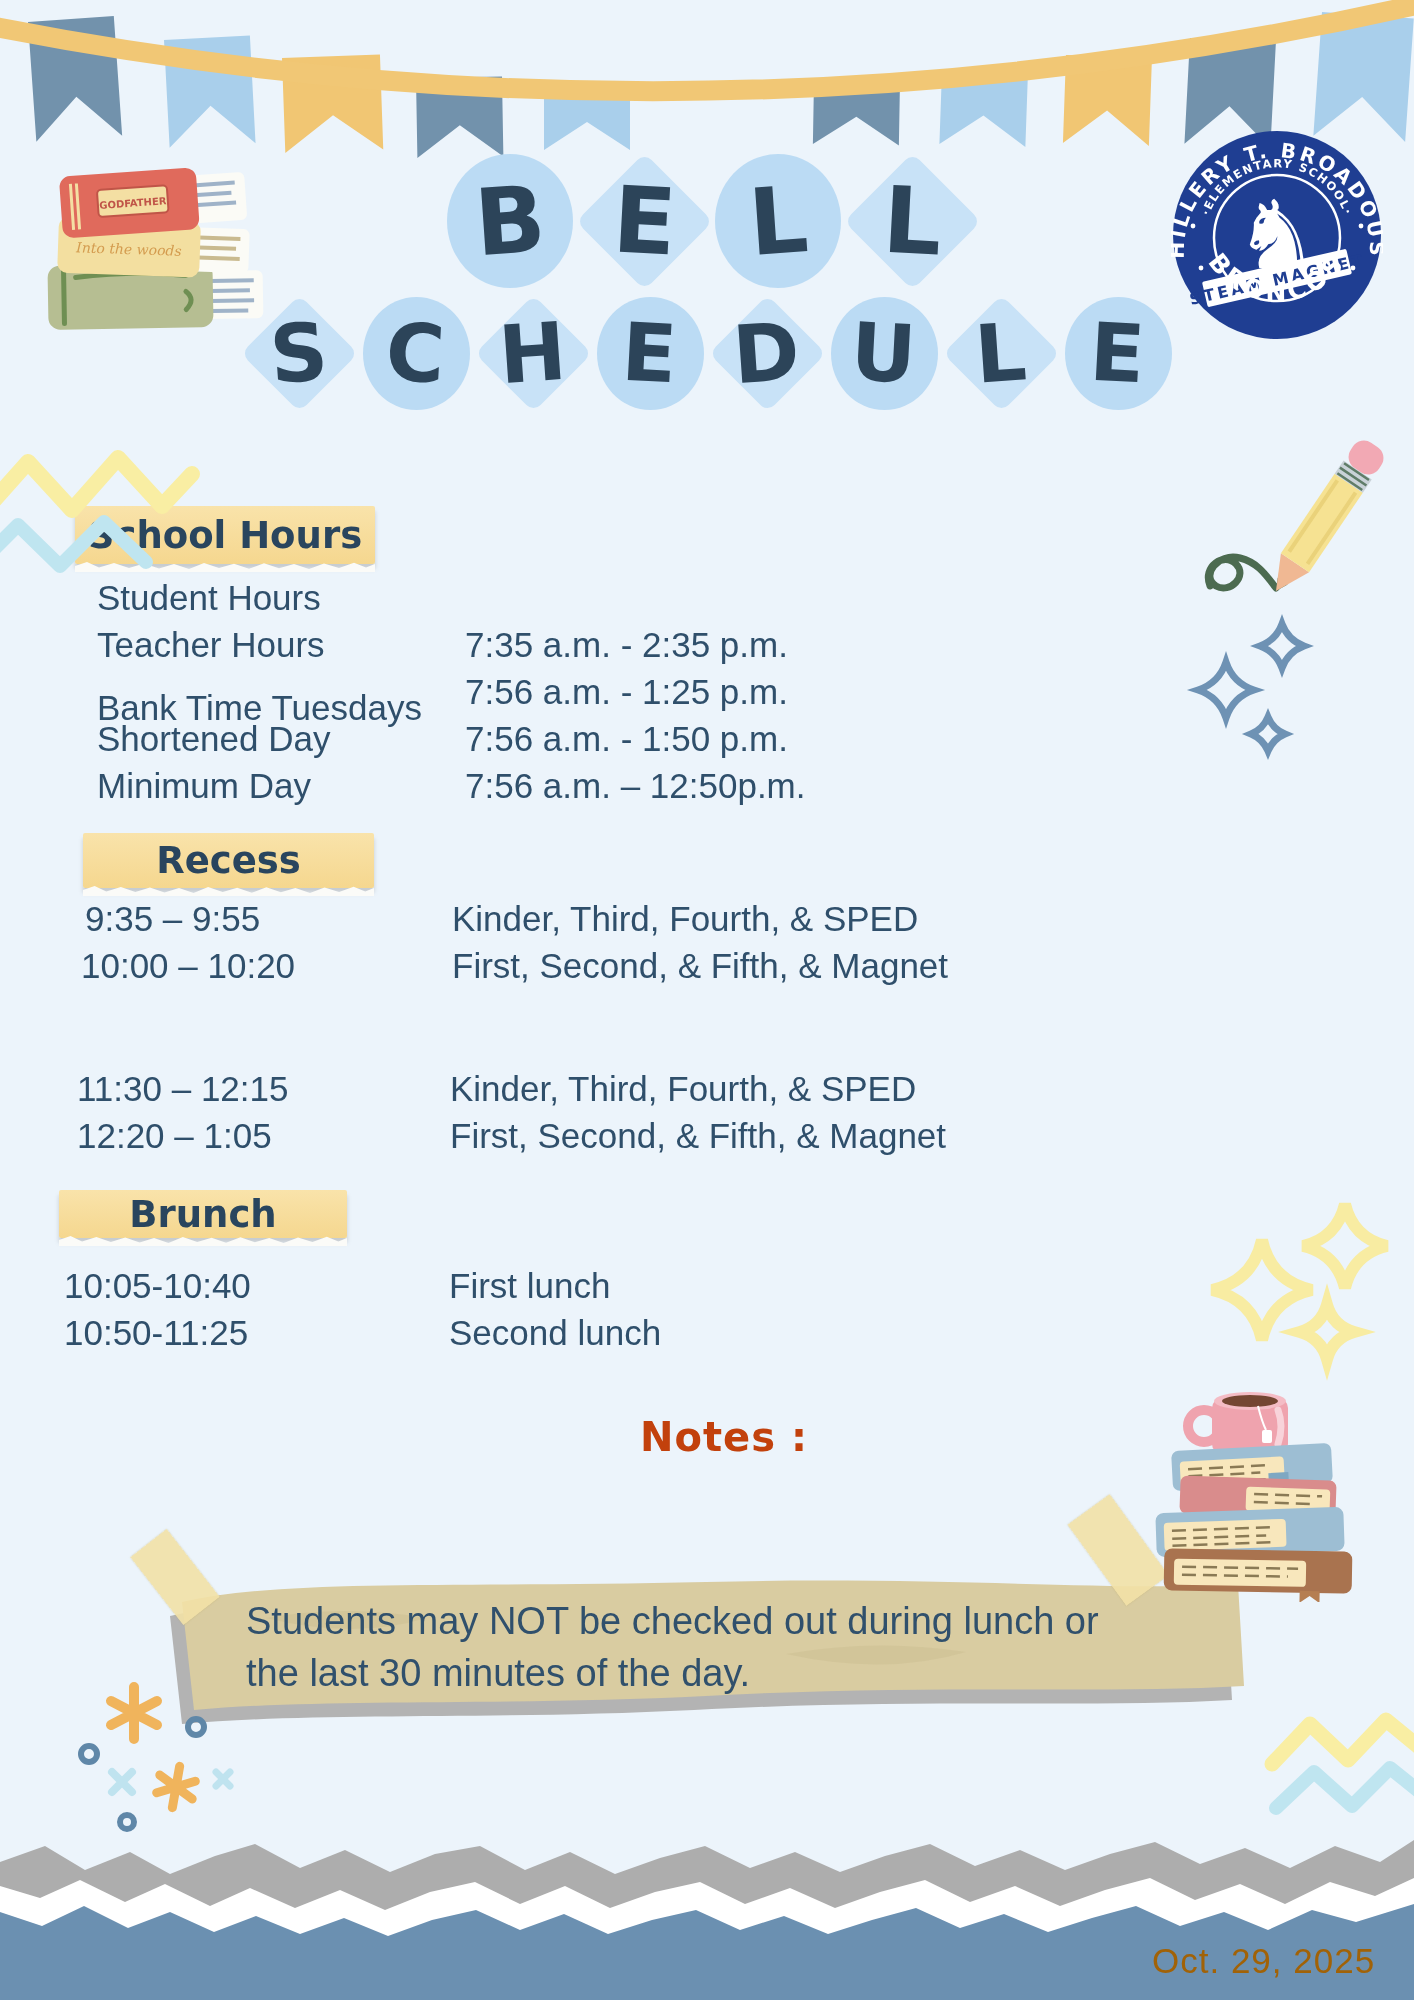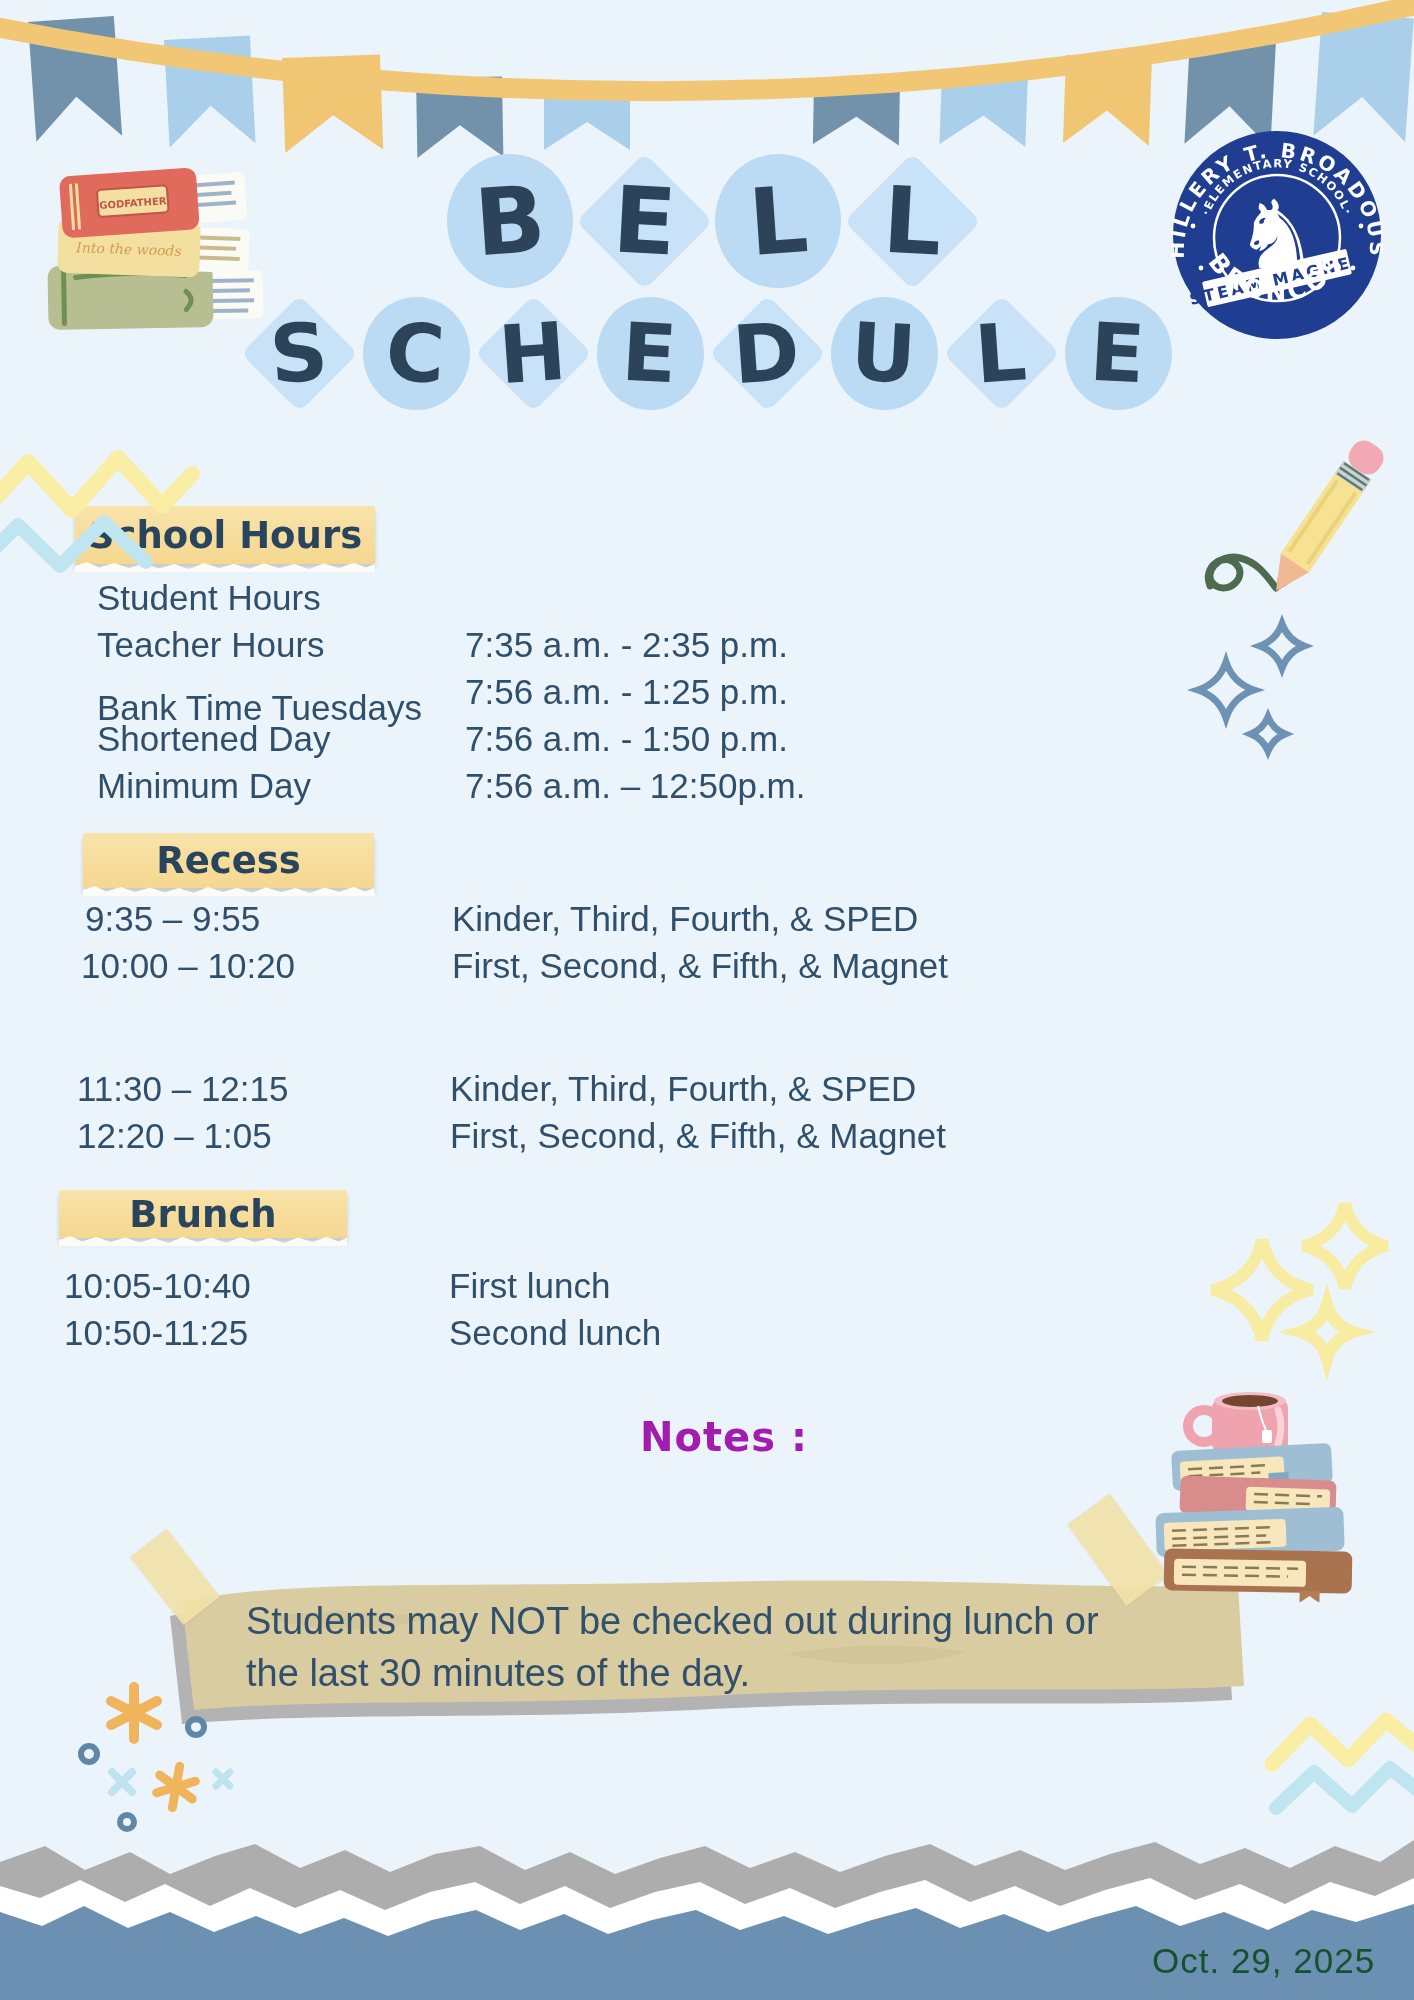--- a/index.html
+++ b/index.html
@@ -41,30 +41,30 @@
   .sec-label::after{
     content:""; position:absolute; left:0; right:0; bottom:-8px; height:10px; background:#FBFBF8;
     clip-path:polygon(0 100%,0 40%,4% 0,8% 55%,13% 10%,18% 60%,23% 15%,28% 65%,33% 20%,38% 70%,43% 10%,48% 60%,53% 18%,58% 68%,63% 12%,68% 62%,73% 20%,78% 70%,83% 15%,88% 60%,93% 8%,97% 55%,100% 20%,100% 100%);
   }
 
   
   .txt{position:absolute; font-size:35px; color:#2F4F6B; white-space:nowrap;}
 
   .notes-heading{
     position:absolute; left:640px; top:1414px; font-family:"DejaVu Sans", sans-serif;
-    font-weight:700; font-size:40px; color:#a21caf; letter-spacing:1px;
+    font-weight:700; font-size:40px; color:#c2410c; letter-spacing:1px;
   }
   .banner-text{
     position:absolute; left:246px; width:980px; font-size:38px; color:#30506C; white-space:nowrap;
   }
   .tape{
     position:absolute; background:rgba(242,225,166,.9); box-shadow:0 0 2px rgba(180,160,90,.4);
   }
   .date{
-    position:absolute; left:1152px; top:1941px; font-size:35px; color:#14532d; letter-spacing:1px;
+    position:absolute; left:1152px; top:1941px; font-size:35px; color:#a16207; letter-spacing:1px;
   }
 </style>
 </head>
 <body>
 
 <div class="poster">
 
   <svg class="abs" style="left:0;top:0;" width="1414" height="180" viewBox="0 0 1414 180">
     <g>
       <polygon transform="translate(28,22) rotate(-4)" points="0,0 86,0 86,120 43,78 0,120" fill="#7292AC"></polygon>

